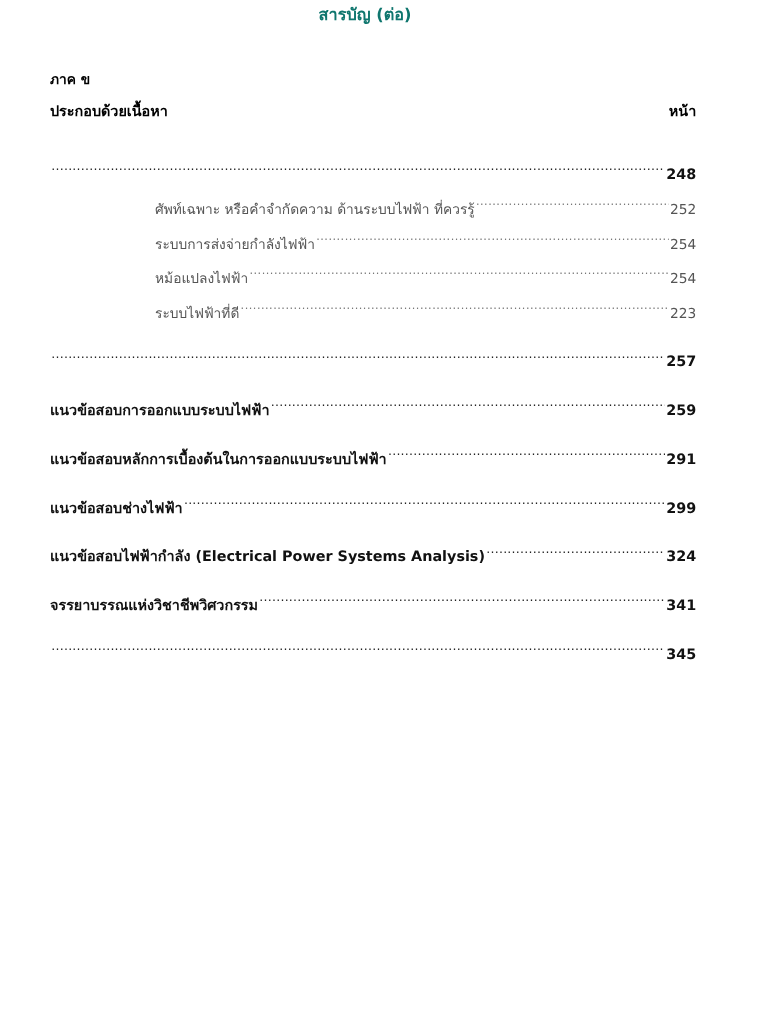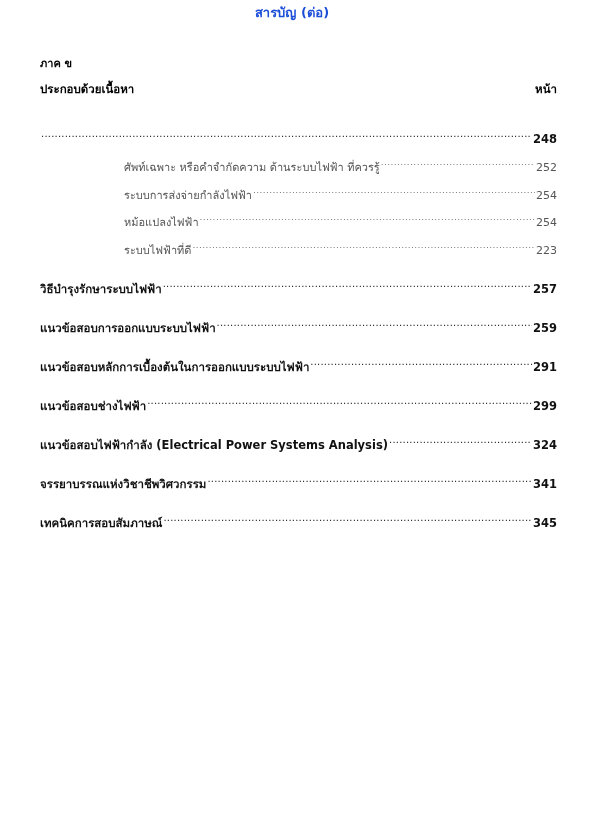--- a/index.html
+++ b/index.html
@@ -16,21 +16,21 @@
       color: #000000;
     }
     .page-title {
       position: absolute;
       top: 4px;
       left: 0;
       width: 584px;
       text-align: center;
       font-size: 13px;
       font-weight: bold;
-      color: #1d4ed8;
+      color: #0f766e;
       line-height: 18px;
     }
     .section-label {
       position: absolute;
       left: 40px;
       top: 56px;
       font-size: 11px;
       font-weight: bold;
       line-height: 16px;
     }
@@ -148,21 +148,20 @@
     <span class="title">หม้อแปลงไฟฟ้า</span>
     <span class="leader"></span>
     <span class="page">254</span>
   </div>
   <div class="toc-row sub" style="top:236px;">
     <span class="title">ระบบไฟฟ้าที่ดี</span>
     <span class="leader"></span>
     <span class="page">223</span>
   </div>
   <div class="toc-row main" style="top:275px;">
-    <span class="title">วิธีบำรุงรักษาระบบไฟฟ้า</span>
     <span class="leader"></span>
     <span class="page">257</span>
   </div>
   <div class="toc-row main" style="top:314px;">
     <span class="title">แนวข้อสอบการออกแบบระบบไฟฟ้า</span>
     <span class="leader"></span>
     <span class="page">259</span>
   </div>
   <div class="toc-row main" style="top:353px;">
     <span class="title">แนวข้อสอบหลักการเบื้องต้นในการออกแบบระบบไฟฟ้า</span>
@@ -178,17 +177,16 @@
     <span class="title">แนวข้อสอบไฟฟ้ากำลัง (Electrical Power Systems Analysis)</span>
     <span class="leader"></span>
     <span class="page">324</span>
   </div>
   <div class="toc-row main" style="top:470px;">
     <span class="title">จรรยาบรรณแห่งวิชาชีพวิศวกรรม</span>
     <span class="leader"></span>
     <span class="page">341</span>
   </div>
   <div class="toc-row main" style="top:509px;">
-    <span class="title">เทคนิคการสอบสัมภาษณ์</span>
     <span class="leader"></span>
     <span class="page">345</span>
   </div>
 </div>
 
 </body></html>

